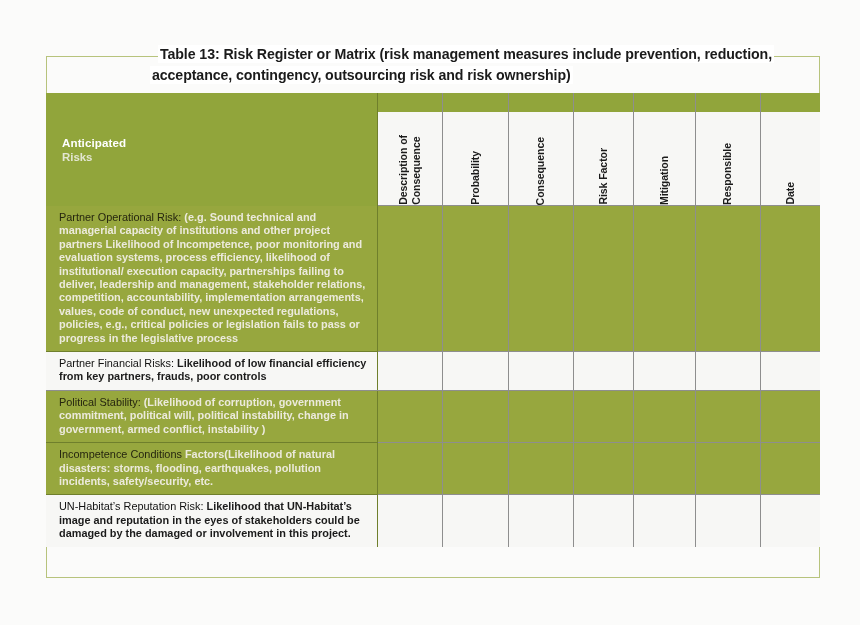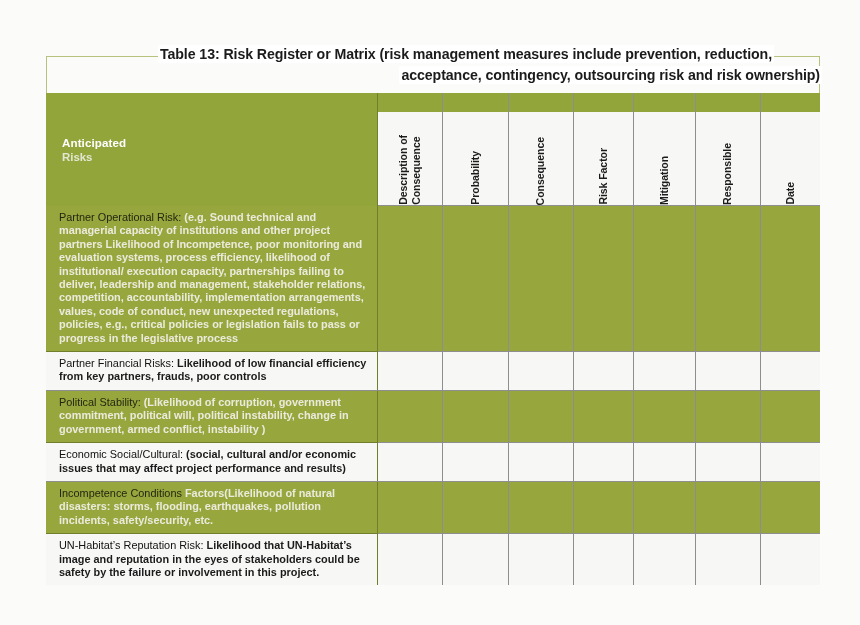--- a/index.html
+++ b/index.html
@@ -35,21 +35,21 @@
     color: #1b1b1b;
     font-weight: bold;
     font-size: 14.2px;
     line-height: 21px;
     letter-spacing: -0.1px;
     font-family: "Liberation Sans", sans-serif;
     padding: 1px 2px;
     box-decoration-break: clone;
     -webkit-box-decoration-break: clone;
   }
-  .title-row { text-align: right; }
+  .title-row { text-align: left; }
   .title-row.first { text-align: left; padding-left: 8px;}
 
   
   .table-frame {
     position: absolute;
     left: 46px;
     top: 56px;
     width: 774px;
     height: 522px;
     border: 1.5px solid #b7c37c;
@@ -266,42 +266,32 @@
         <tr class="green">
           <td class="risk-cell"><span class="risk-label">Political Stability:</span><span class="risk-body"> (Likelihood of corruption, government commitment, political will, political instability, change in government, armed conflict, instability )</span></td>
           <td></td>
           <td></td>
           <td></td>
           <td></td>
           <td></td>
           <td></td>
           <td></td>
         </tr>
-        <tr class="white">
-          <td class="risk-cell"><span class="risk-label">Economic Social/Cultural:</span><span class="risk-body"> (social, cultural and/or economic issues that may affect project performance and results)</span></td>
-          <td></td>
-          <td></td>
-          <td></td>
-          <td></td>
-          <td></td>
-          <td></td>
-          <td></td>
-        </tr>
         <tr class="green">
           <td class="risk-cell"><span class="risk-label">Incompetence Conditions</span><span class="risk-body"> Factors(Likelihood of natural disasters: storms, flooding, earthquakes, pollution incidents, safety/security, etc.</span></td>
           <td></td>
           <td></td>
           <td></td>
           <td></td>
           <td></td>
           <td></td>
           <td></td>
         </tr>
         <tr class="white">
-          <td class="risk-cell"><span class="risk-label">UN-Habitat’s Reputation Risk:</span><span class="risk-body"> Likelihood that UN-Habitat’s image and reputation in the eyes of stakeholders could be safety by the failure or involvement in this project.</span></td>
+          <td class="risk-cell"><span class="risk-label">UN-Habitat’s Reputation Risk:</span><span class="risk-body"> Likelihood that UN-Habitat’s image and reputation in the eyes of stakeholders could be damaged by the damaged or involvement in this project.</span></td>
           <td></td>
           <td></td>
           <td></td>
           <td></td>
           <td></td>
           <td></td>
           <td></td>
         </tr>
       </tbody>
   </table>

